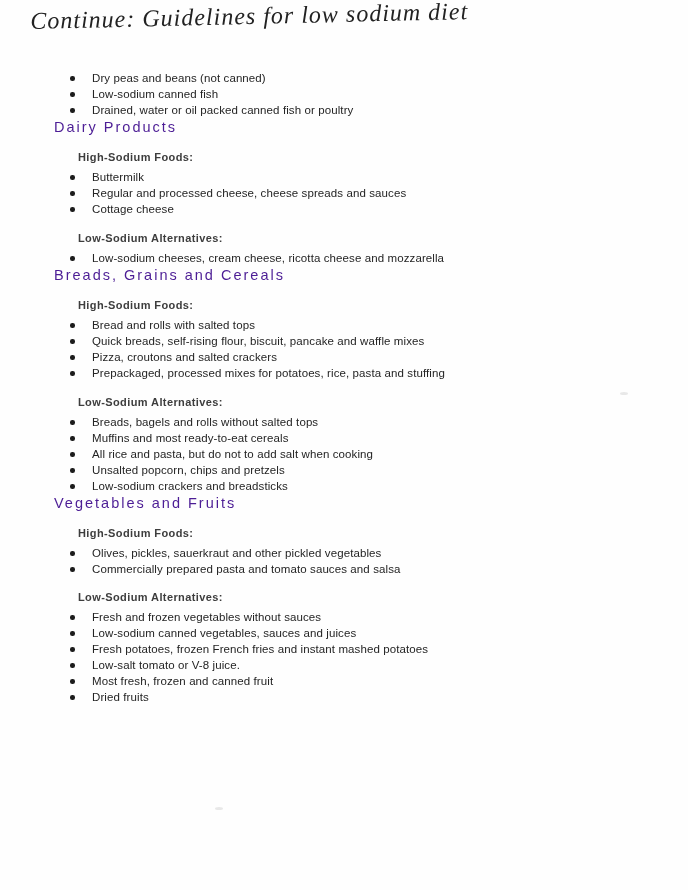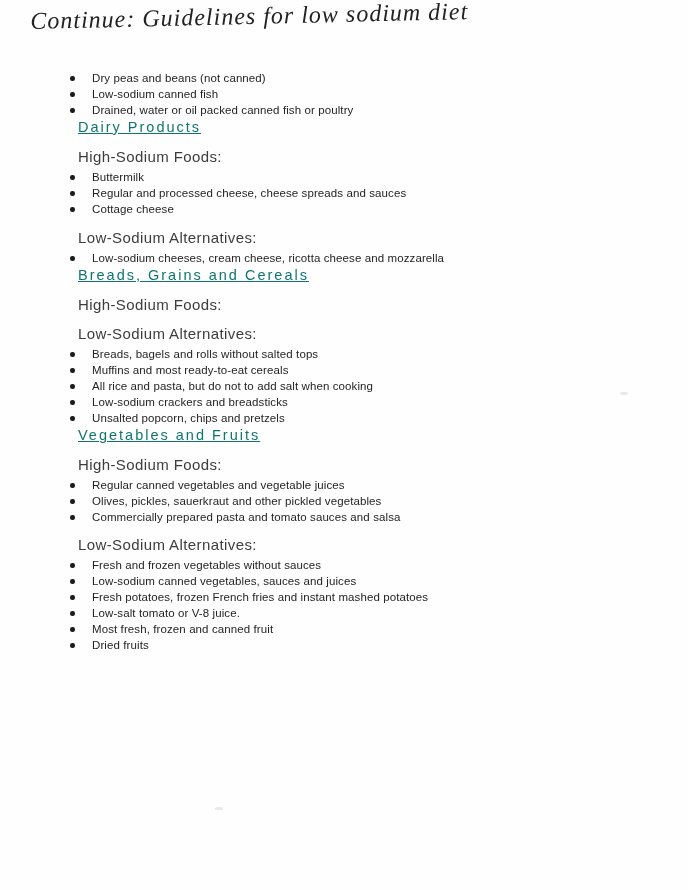--- a/index.html
+++ b/index.html
@@ -41,29 +41,28 @@
   ul.blist li::before {
     content: "";
     position: absolute;
     left: -22px; top: 6px;
     width: 4.5px; height: 4.5px;
     border-radius: 50%;
     background: #1c1c1c;
   }
   .section-title {
     font-size: 14.5px;
-    color: #0f766e;
+    color: #4c1d95;
     letter-spacing: 2px;
     line-height: 17px;
-    margin: 1px 0 0 78px;
-    text-decoration: underline;
+    margin: 1px 0 0 54px;
   }
   .group-heading {
-    font-size: 15px;
-    font-weight: 400;
+    font-size: 11px;
+    font-weight: 700;
     color: #3d3d3d;
     letter-spacing: 0.4px;
     line-height: 16px;
     margin: 13px 0 4px 78px;
   }
   .gap-before { margin-top: 12px; }
   .speck {
     position: absolute;
     width: 8px; height: 3px;
     background: #d8d8d8;
@@ -98,35 +97,40 @@
     </ul>
 
     <div class="group-heading">Low-Sodium Alternatives:</div>
     <ul class="blist">
       <li>Low-sodium cheeses, cream cheese, ricotta cheese and mozzarella</li>
     </ul>
 
     <div class="section-title">Breads, Grains and Cereals</div>
 
     <div class="group-heading">High-Sodium Foods:</div>
+    <ul class="blist">
+      <li>Bread and rolls with salted tops</li>
+      <li>Quick breads, self-rising flour, biscuit, pancake and waffle mixes</li>
+      <li>Pizza, croutons and salted crackers</li>
+      <li>Prepackaged, processed mixes for potatoes, rice, pasta and stuffing</li>
+    </ul>
 
     <div class="group-heading">Low-Sodium Alternatives:</div>
     <ul class="blist">
       <li>Breads, bagels and rolls without salted tops</li>
       <li>Muffins and most ready-to-eat cereals</li>
       <li>All rice and pasta, but do not to add salt when cooking</li>
+      <li>Unsalted popcorn, chips and pretzels</li>
       <li>Low-sodium crackers and breadsticks</li>
-      <li>Unsalted popcorn, chips and pretzels</li>
     </ul>
 
     <div class="section-title">Vegetables and Fruits</div>
 
     <div class="group-heading">High-Sodium Foods:</div>
     <ul class="blist">
-      <li>Regular canned vegetables and vegetable juices</li>
       <li>Olives, pickles, sauerkraut and other pickled vegetables</li>
       <li>Commercially prepared pasta and tomato sauces and salsa</li>
     </ul>
 
     <div class="group-heading gap-before">Low-Sodium Alternatives:</div>
     <ul class="blist">
       <li>Fresh and frozen vegetables without sauces</li>
       <li>Low-sodium canned vegetables, sauces and juices</li>
       <li>Fresh potatoes, frozen French fries and instant mashed potatoes</li>
       <li>Low-salt tomato or V-8 juice.</li>

